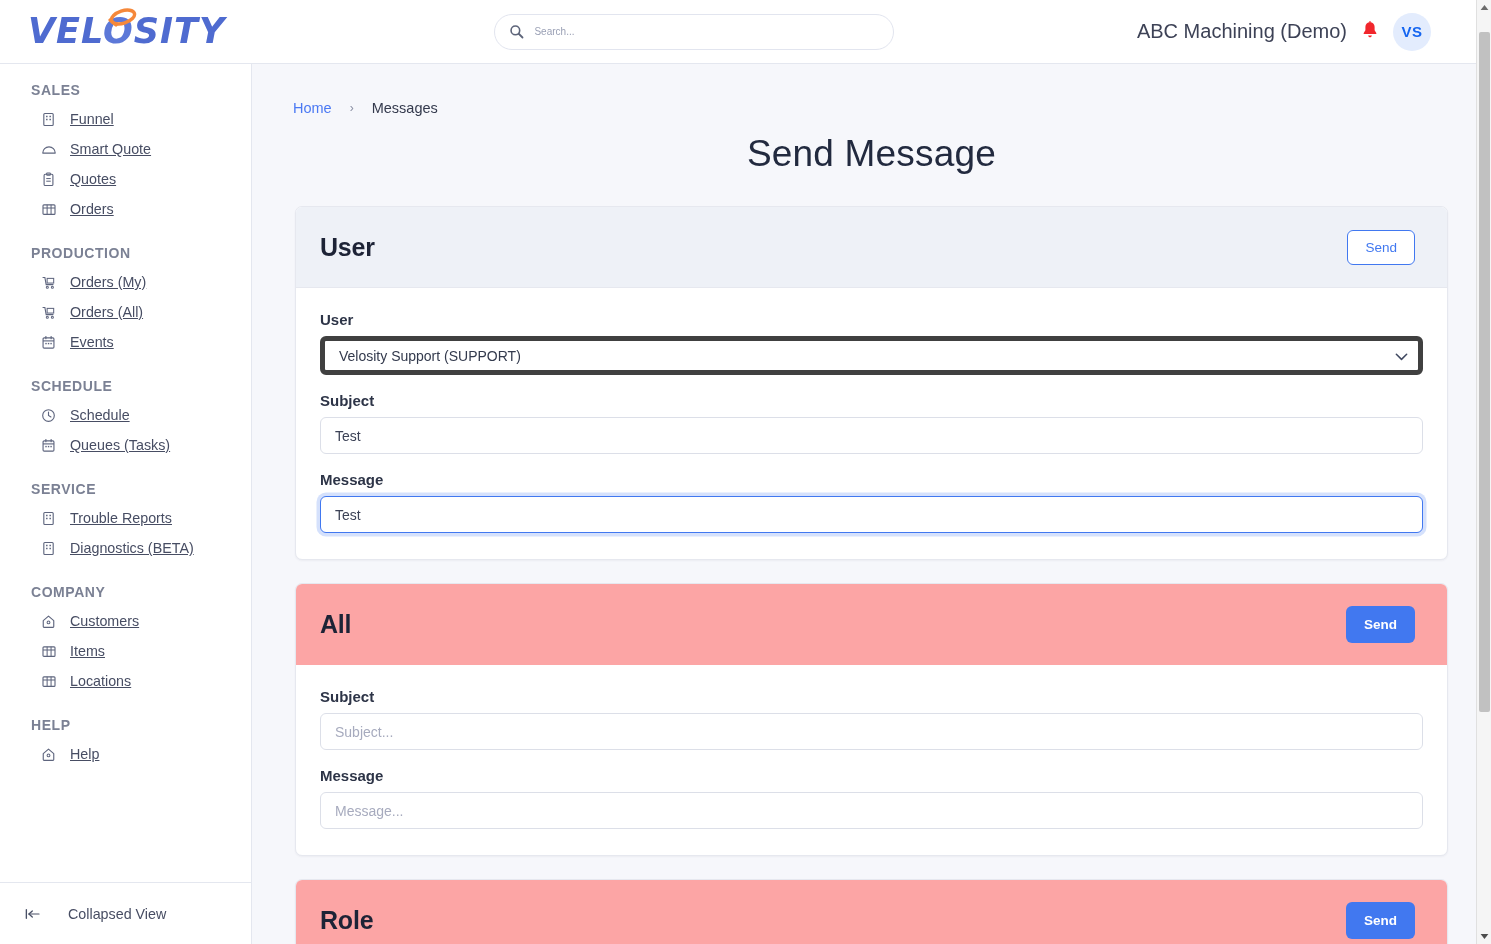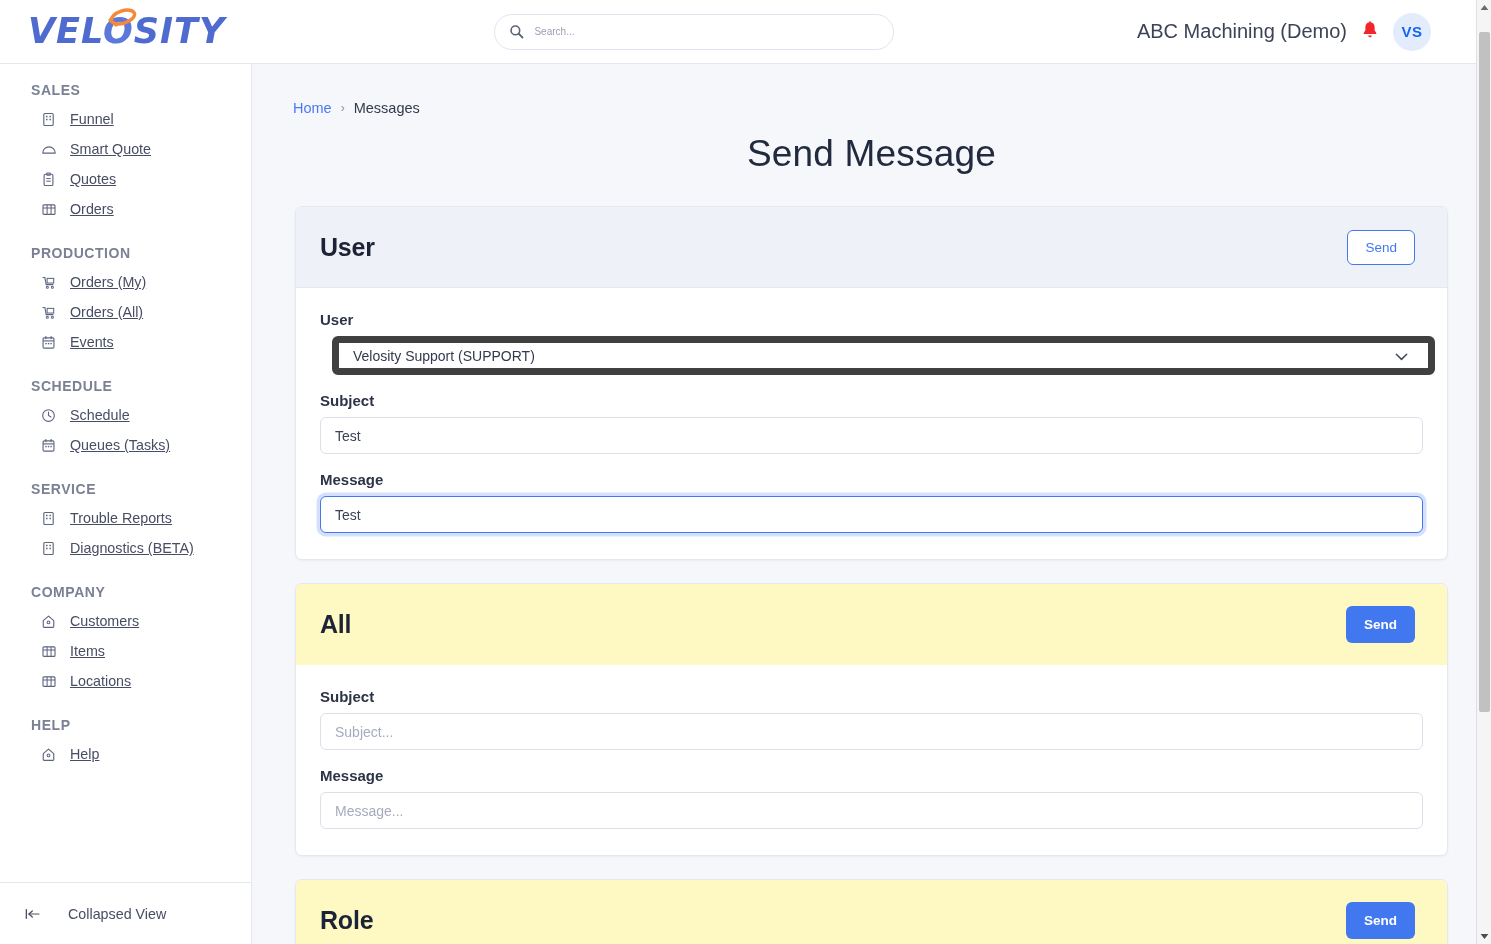--- a/index.html
+++ b/index.html
@@ -102,21 +102,21 @@
     color: #474d63; font-size: 14.3px; cursor: pointer;
   }
 
   
   .main {
     flex: 1; background: #f6f7fb;
     padding: 0; overflow: hidden;
     position: relative;
   }
   .breadcrumb {
-    display: flex; align-items: center; gap: 9px;
+    display: flex; align-items: center; gap: 18px;
     padding: 36px 0 0 41px;
     font-size: 14.5px;
   }
   .bc-link { color: #4b79f3; cursor: pointer; }
   .bc-sep { color: #8b90a4; font-size: 12px; }
   .bc-current { color: #343a4d; }
 
   .page-title {
     text-align: center;
     font-size: 37px; font-weight: 300;
@@ -136,21 +136,21 @@
   }
   .card-header {
     height: 81px;
     display: flex; align-items: center; justify-content: space-between;
     padding: 0 32px 0 24px;
   }
   .card-header.light {
     background: #eef1f7;
     border-bottom: 1px solid #e6e8ef;
   }
-  .card-header.orange { background: #fef9c3; }
+  .card-header.orange { background: #fca5a5; }
   .card-title {
     font-size: 25px; font-weight: bold; color: #1d2336;
     letter-spacing: -.2px;
   }
   .btn-send-outline {
     border: 1.5px solid #4178f0; color: #4178f0;
     background: #ffffff;
     border-radius: 6px;
     font-size: 13.5px; font-weight: 500;
     padding: 9px 17px; cursor: pointer;
@@ -187,26 +187,25 @@
     box-shadow: 0 0 0 3.5px rgba(65,120,240,.22);
   }
   .select-wrap { position: relative; }
   .select-wrap .chev {
     position: absolute; right: 15px; top: 50%;
     transform: translateY(-50%);
     pointer-events: none; color: #46506b;
   }
   .select {
     width: 100%; height: 39px;
-    border: 7px solid #404040; border-radius: 6px;
+    border: 5px solid #404040; border-radius: 6px;
     background: #fff; font-size: 14px; color: #333a4d;
     padding: 0 14px;
     display: flex; align-items: center;
     cursor: pointer;
-    margin-left: 12px;
   }
 
   
   .scrollbar {
     position: absolute; top: 0; right: 0;
     width: 15px; height: 944px;
     background: #f5f5f5;
     border-left: 1px solid #e0e0e0;
     z-index: 40;
   }

